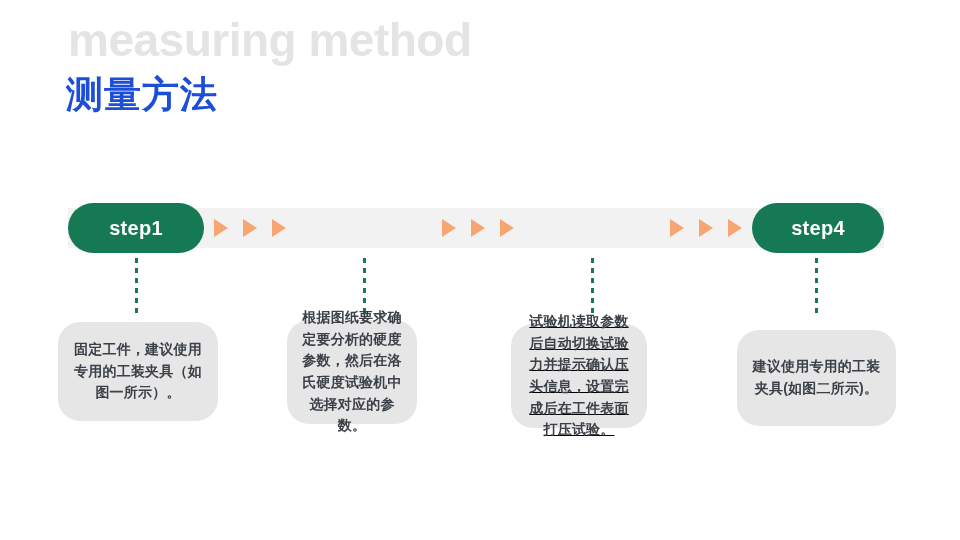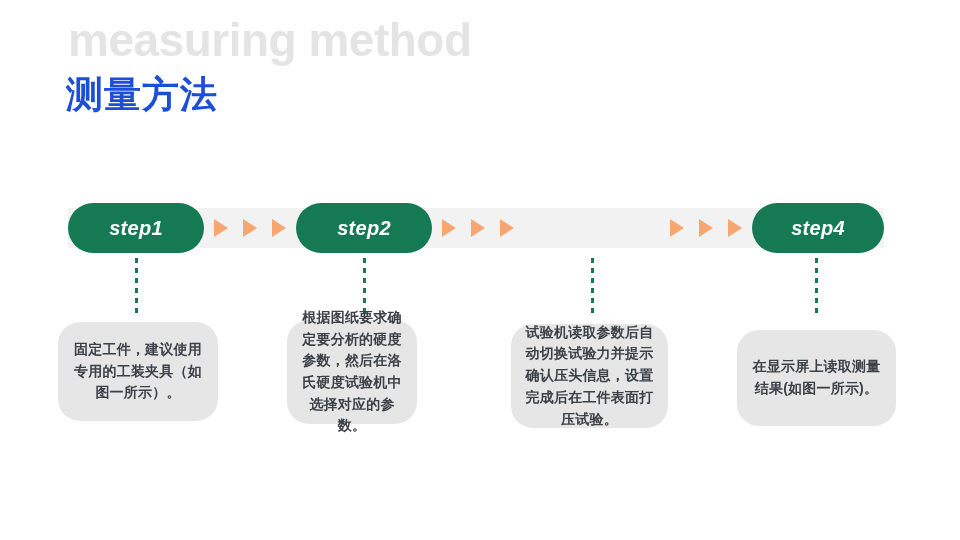--- a/index.html
+++ b/index.html
@@ -57,21 +57,20 @@
   }
   .pill {
     position: absolute;
     top: 0;
     height: 50px;
     border-radius: 25px;
     background: #157a54;
     display: flex;
     align-items: center;
     justify-content: center;
-    font-style: italic;
   }
   .pill-label {
     color: #ffffff;
     font-size: 20px;
     font-weight: bold;
     letter-spacing: 0.3px;
     line-height: 1;
   }
   .arrows {
     position: absolute;
@@ -134,23 +133,20 @@
   <div class="pill" style="left:0px; width:136px;">
     <span class="pill-label">step1</span>
   </div>
 
   <div class="arrows" style="left:136px; width:92px;">
     <span class="arrow-tri"></span>
     <span class="arrow-tri"></span>
     <span class="arrow-tri"></span>
   </div>
 
-  <div class="pill" style="left:228px; width:136px;">
-    <span class="pill-label">step2</span>
-  </div>
 
   <div class="arrows" style="left:364px; width:92px;">
     <span class="arrow-tri"></span>
     <span class="arrow-tri"></span>
     <span class="arrow-tri"></span>
   </div>
 
 
   <div class="arrows" style="left:592px; width:92px;">
     <span class="arrow-tri"></span>
@@ -170,19 +166,19 @@
 <div class="connector" style="left:815px;"></div>
 
 <div class="card" style="left:58px; top:322px; width:160px; height:99px;align-items:center;">
   <div class="card-text">固定工件，建议使用专用的工装夹具（如图一所示）。</div>
 </div>
 
 <div class="card" style="left:287px; top:320px; width:130px; height:104px;">
   <div class="card-text">根据图纸要求确定要分析的硬度参数，然后在洛氏硬度试验机中选择对应的参数。</div>
 </div>
 
-<div class="card" style="left:511px; top:324px; width:157px; height:104px;">
+<div class="card" style="left:511px; top:324px; width:136px; height:104px;text-decoration:underline;">
   <div class="card-text">试验机读取参数后自动切换试验力并提示确认压头信息，设置完成后在工件表面打压试验。</div>
 </div>
 
 <div class="card" style="left:737px; top:330px; width:159px; height:96px;">
-  <div class="card-text">在显示屏上读取测量结果(如图一所示)。</div>
+  <div class="card-text">建议使用专用的工装夹具(如图二所示)。</div>
 </div>
 
 </body></html>

